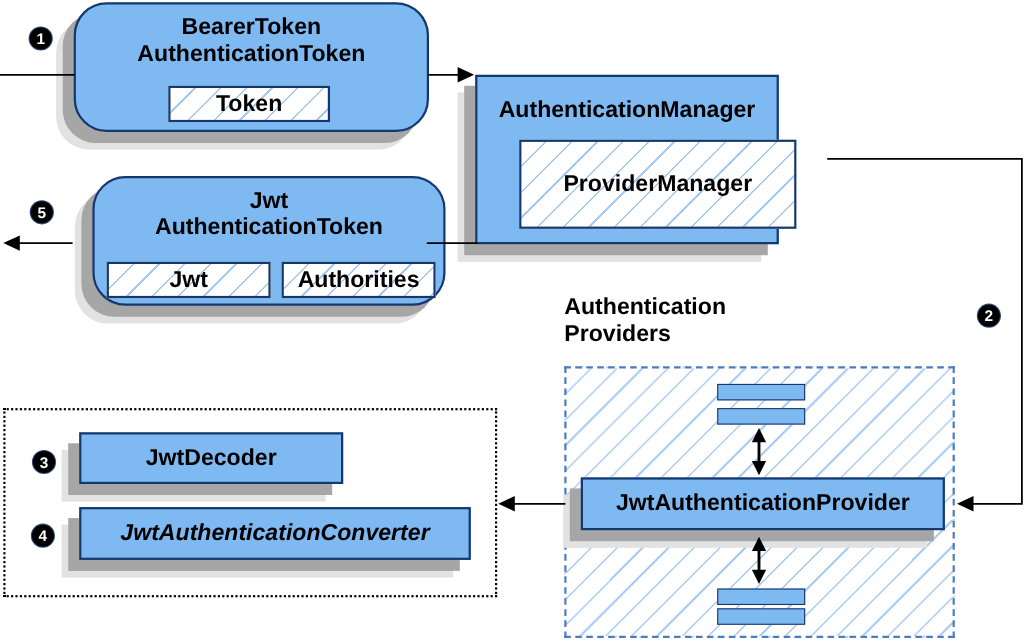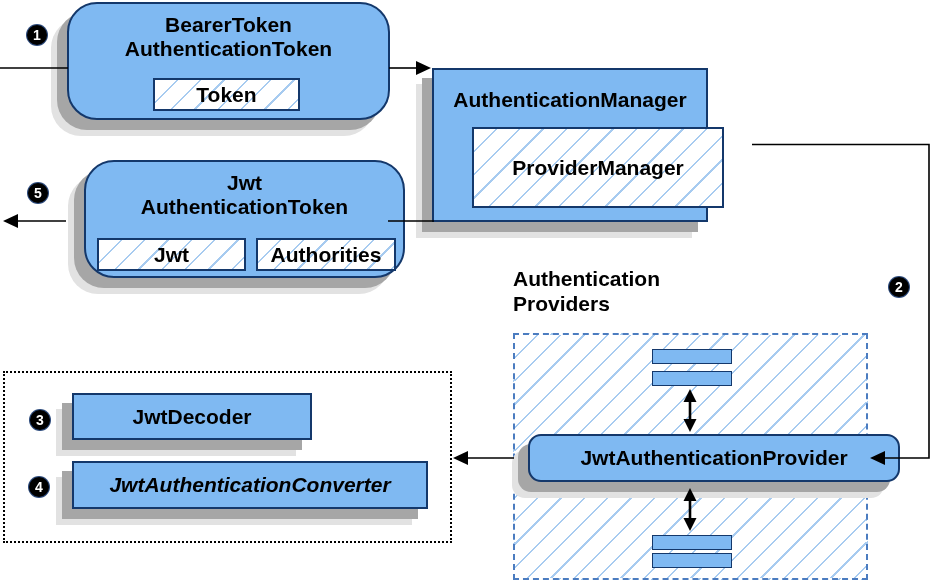--- a/index.html
+++ b/index.html
@@ -93,21 +93,21 @@
   <div class="providers-label" style="left:513px; top:266px; width:355px;">
     <div>Authentication</div>
     <div>Providers</div>
   </div>
 
   <div class="bar z2" style="left:652px; top:349px;"></div>
   <div class="bar z2" style="left:652px; top:371px;"></div>
   <div class="bar z2" style="left:652px; top:535px;"></div>
   <div class="bar z2" style="left:652px; top:553px;"></div>
 
-  <div class="node shadow label-center z3" style="left:528px; top:434px; width:372px; height:48px;border-radius:13px;">
+  <div class="node shadow label-center z3" style="left:528px; top:434px; width:331px; height:48px;">
     <span>JwtAuthenticationProvider</span>
   </div>
 
   <div class="node shadow rounded z3" style="left:67px; top:2px; width:323px; height:118px;">
     <div class="title2">
       <div>BearerToken</div>
       <div>AuthenticationToken</div>
     </div>
     <div class="field" style="left:84px; top:74px; width:147px; height:33px;align-items:center;">
       <span>Token</span>

